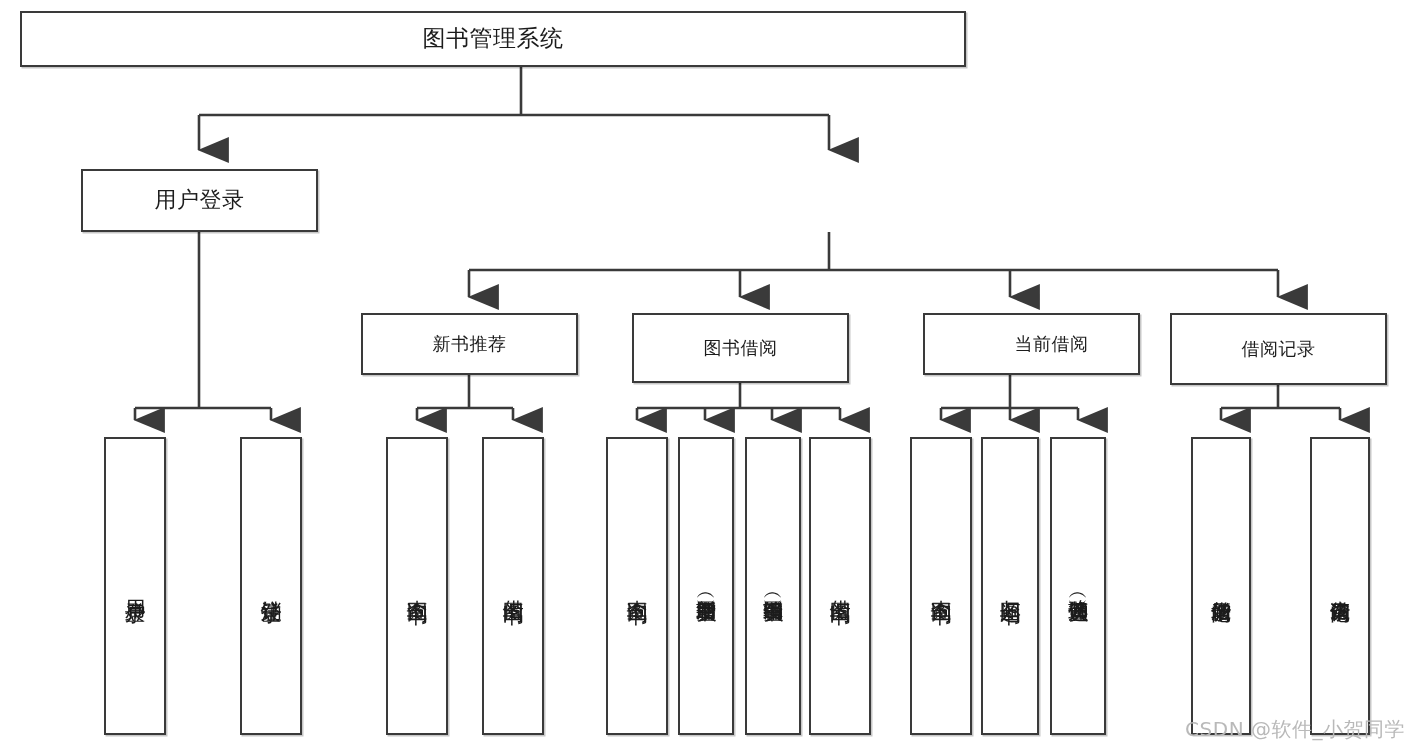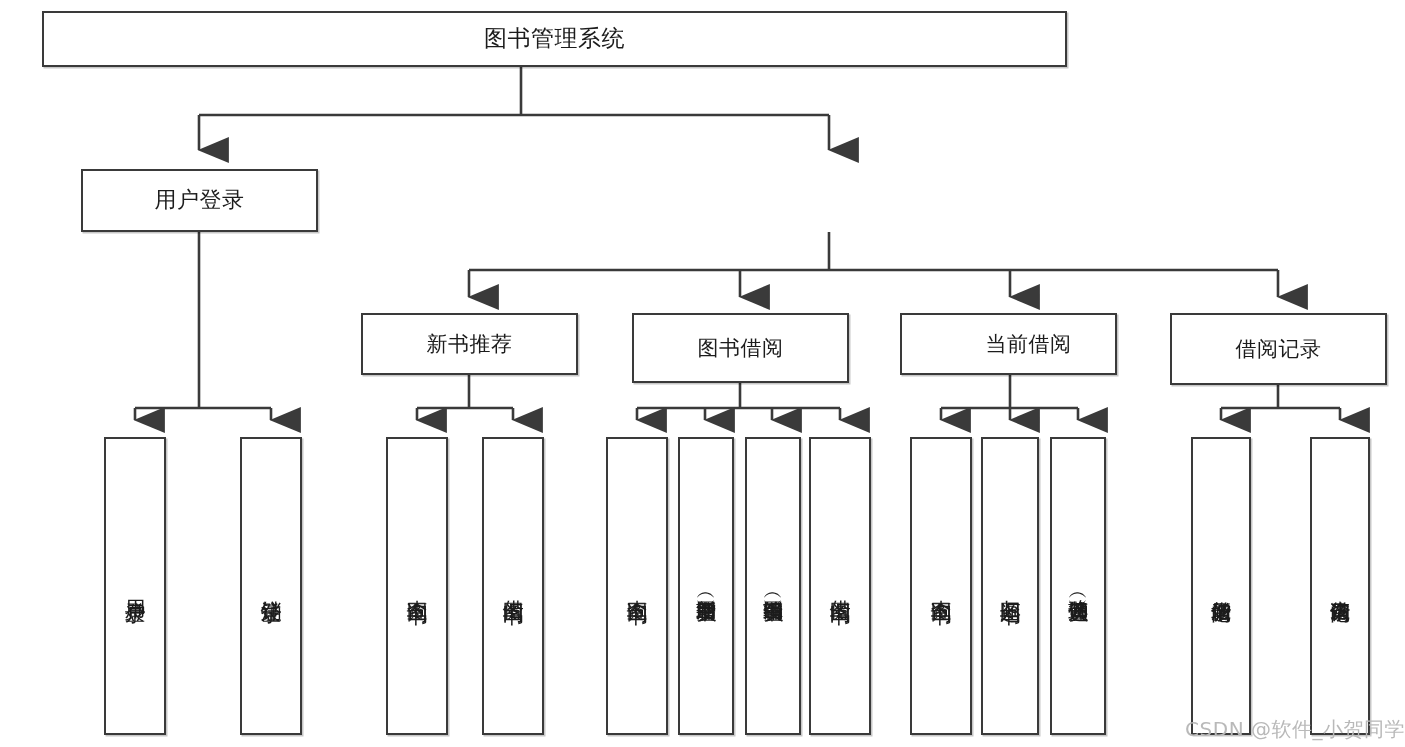--- a/index.html
+++ b/index.html
@@ -38,21 +38,21 @@
     box-shadow: 1.5px 1.5px 0 rgba(0,0,0,0.22);
   }
   .node .label {
     display: block;
     text-align: center;
     line-height: 1.28;
     letter-spacing: 0.5px;
   }
   .node.root .label { font-size: 23px; }
   .node.lvl2 .label { font-size: 22px; }
-  .node.lvl3 .label { font-size: 21px; }
+  .node.lvl3 .label { font-size: 18px; }
   .node.leaf {
     align-items: center;
     justify-content: center;
   }
   .node.leaf .label {
     writing-mode: vertical-rl;
     text-orientation: upright;
     font-size: 21px;
     line-height: 1.08;
     letter-spacing: 1.5px;
@@ -122,35 +122,35 @@
       <path d="M 1010 408 L 1010 420" marker-end="url(#arrow)"></path>
       <path d="M 1078 408 L 1078 420" marker-end="url(#arrow)"></path>
 
       <path d="M 1278 375 L 1278 408"></path>
       <path d="M 1221 408 L 1340 408"></path>
       <path d="M 1221 408 L 1221 420" marker-end="url(#arrow)"></path>
       <path d="M 1340 408 L 1340 420" marker-end="url(#arrow)"></path>
     </g>
   </svg>
 
-  <div class="node root" style="left:20px; top:11px; width:1025px; height:56px;margin-left:22px;">
+  <div class="node root" style="left:20px; top:11px; width:946px; height:56px;">
     <span class="label">图书管理系统</span>
   </div>
 
   <div class="node lvl2" style="left:81px; top:169px; width:237px; height:63px;">
     <span class="label">用户登录</span>
   </div>
 
   <div class="node lvl3" style="left:361px; top:313px; width:217px; height:62px;">
     <span class="label">新书推荐</span>
   </div>
   <div class="node lvl3" style="left:632px; top:313px; width:217px; height:70px;">
     <span class="label">图书借阅</span>
   </div>
-  <div class="node lvl3" style="left:900px; top:313px; width:217px; height:62px;padding-left:40px;">
+  <div class="node lvl3" style="left:923px; top:313px; width:217px; height:62px;padding-left:40px;">
     <span class="label">当前借阅</span>
   </div>
   <div class="node lvl3" style="left:1170px; top:313px; width:217px; height:72px;">
     <span class="label">借阅记录</span>
   </div>
 
   <div class="node leaf" style="left:104px; top:437px; width:62px; height:298px;">
     <span class="label">用户登录</span>
   </div>
   <div class="node leaf" style="left:240px; top:437px; width:62px; height:298px;">

